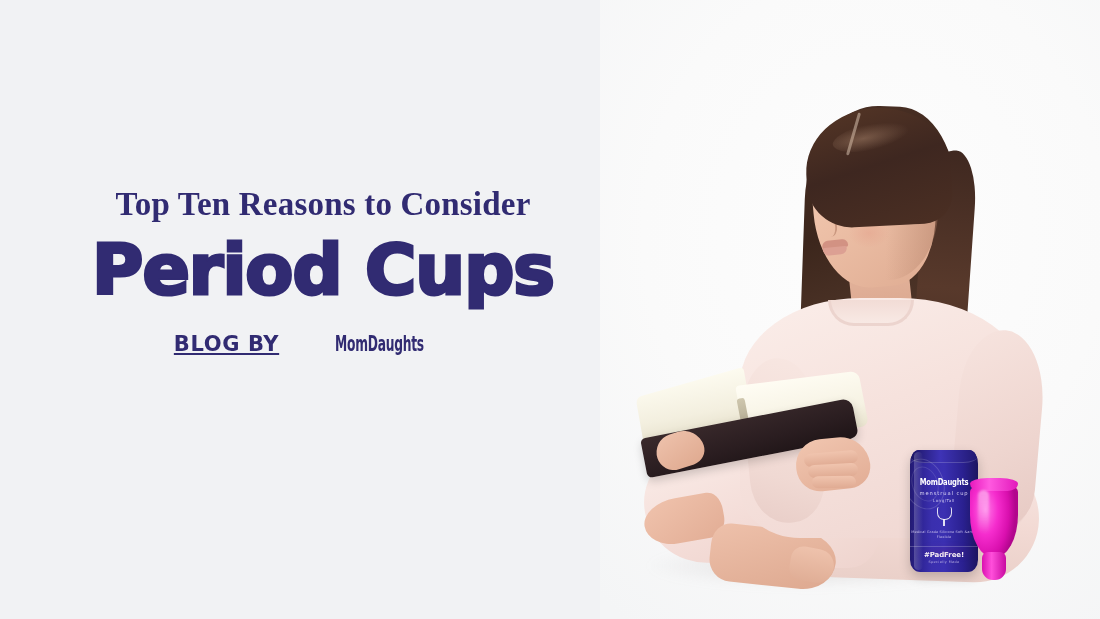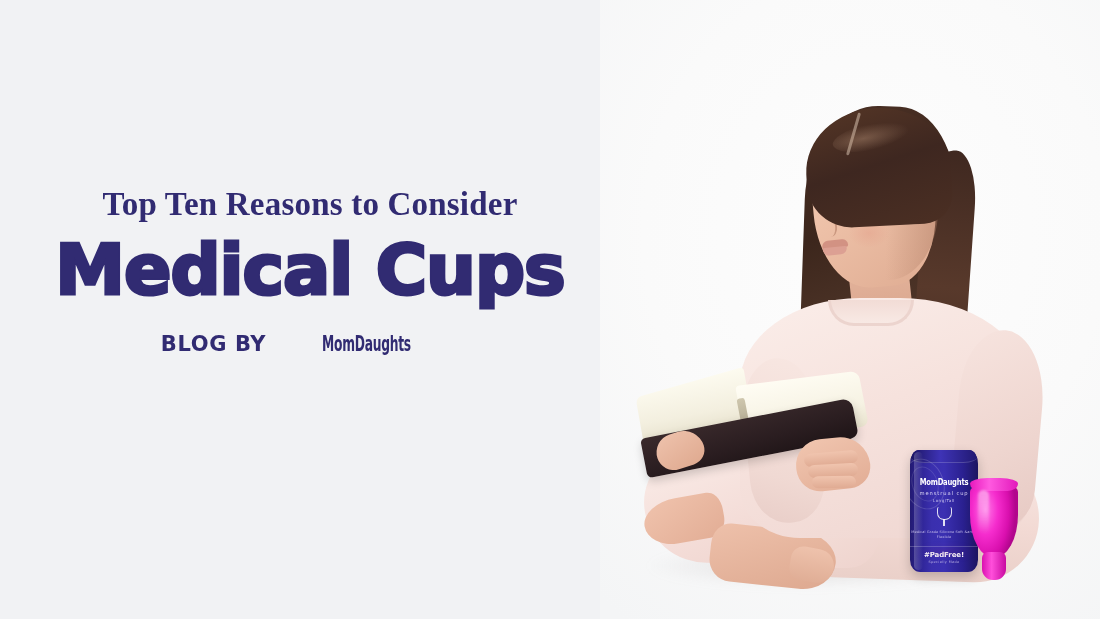--- a/index.html
+++ b/index.html
@@ -33,21 +33,21 @@
     position: absolute;
     left: 648px; top: 548px;
     width: 330px; height: 40px;
     background: radial-gradient(ellipse at 50% 45%, rgba(150,140,140,.22) 0%, rgba(160,150,150,.10) 45%, rgba(0,0,0,0) 72%);
     filter: blur(5px);
   }
 
   
   .text-block {
     position: absolute;
-    left: 0; top: 186px;
+    left: 13px; top: 186px;
     width: 620px;
     text-align: center;
     color: #312b72;
   }
 
   .line-eyebrow {
     font-family: "Liberation Serif", "DejaVu Serif", serif;
     font-weight: 700;
     font-size: 33px;
     letter-spacing: .2px;
@@ -84,20 +84,21 @@
     align-items: baseline;
     justify-content: center;
     gap: 8px;
     color: #312b72;
   }
   .byline .blog-by {
     font-family: "DejaVu Sans", sans-serif;
     font-weight: 700;
     font-size: 21px;
     letter-spacing: .6px;
+    text-decoration: underline;
   }
   .byline .brand {
     font-family: "DejaVu Sans Condensed", "Liberation Sans Narrow", "DejaVu Sans", sans-serif;
     font-weight: 700;
     font-size: 22px;
     letter-spacing: -.4px;
     transform: scaleX(.62);
     transform-origin: left baseline;
     white-space: nowrap;
     display: inline-block;
@@ -480,21 +481,21 @@
 
 <div id="banner">
 
   <div class="photo-backdrop"></div>
   <div class="floor-shadow"></div>
 
   <div class="text-block">
 
     <div class="line-eyebrow">Top Ten Reasons to Consider</div>
 
-    <div class="line-headline">Medical Cups</div>
+    <div class="line-headline">Period Cups</div>
 
 
     <div class="byline">
       <span class="blog-by">BLOG BY</span>
       <span class="brand">MomDaughts</span>
     </div>
   </div>
 
   <div class="woman">
 

